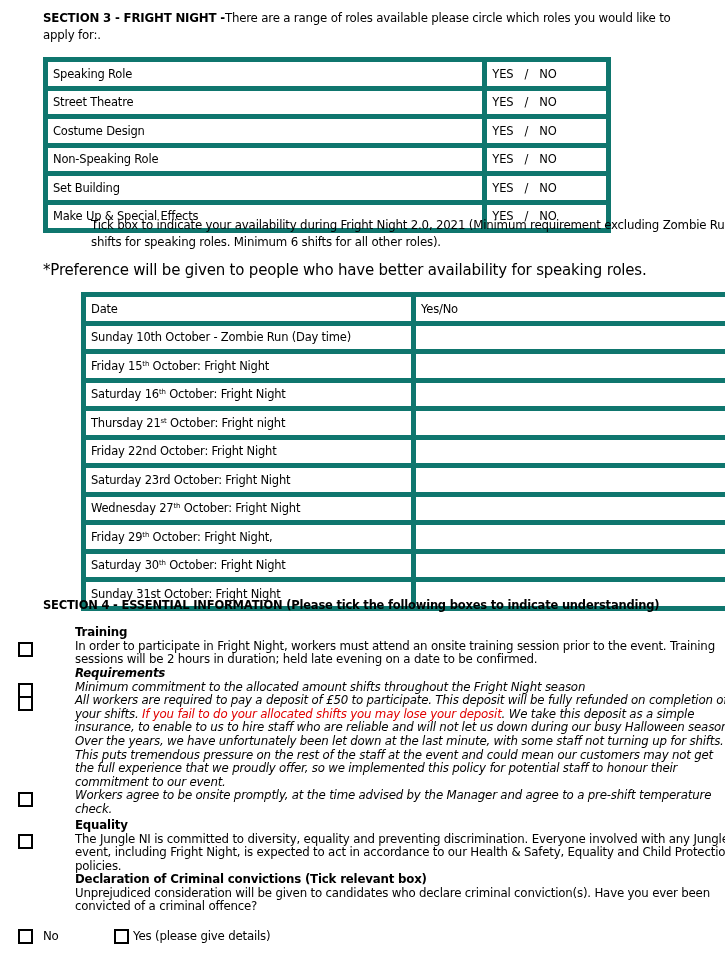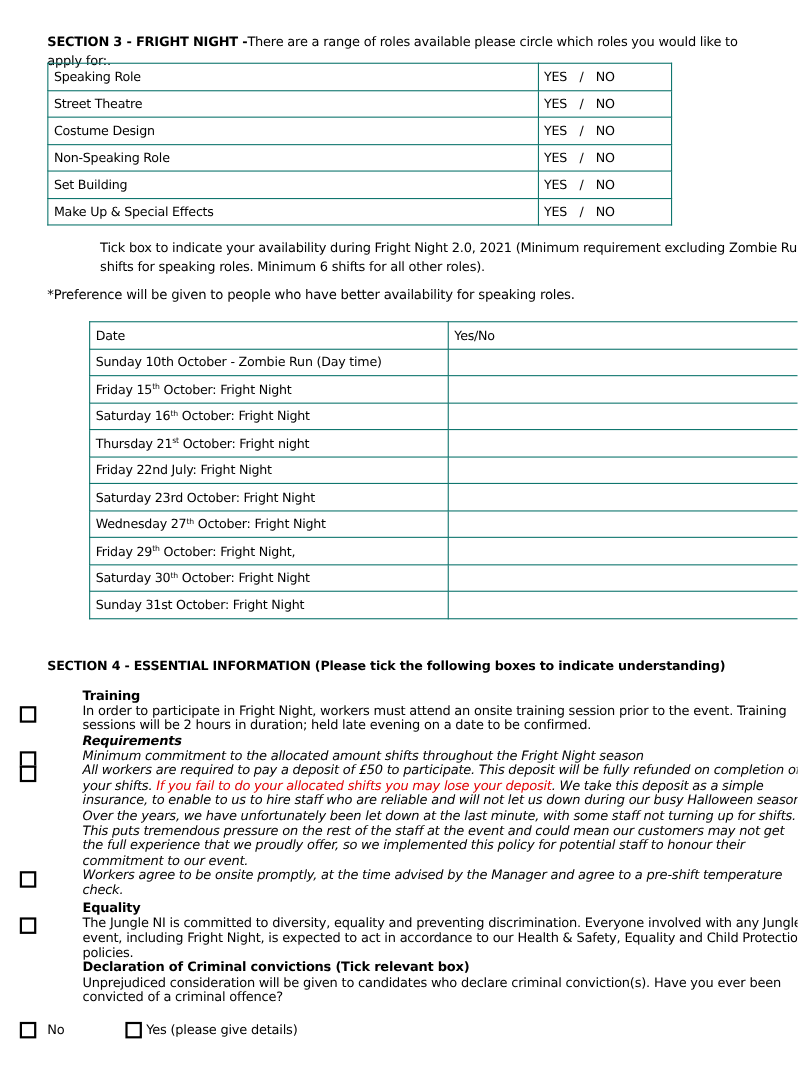--- a/index.html
+++ b/index.html
@@ -2,35 +2,35 @@
 <html><head>
   <meta charset="utf-8">
   <style>
     html, body { margin: 0; padding: 0; background: #ffffff; }
     body {
       width: 725px; height: 971px; position: relative; overflow: hidden;
       font-family: "DejaVu Sans", sans-serif; color: #000;
       font-size: 11.5px; letter-spacing: -0.2px;
     }
     .abs { position: absolute; }
-    .intro { left: 43px; top: 10px; width: 660px; line-height: 17px; font-size: 11.8px; margin-top: 20px; }
+    .intro { left: 43px; top: 10px; width: 660px; line-height: 17px; font-size: 11.8px; }
     .intro b { font-weight: bold; }
 
     table { border-collapse: collapse; position: absolute; }
     td {
-      border: 1px solid #0f766e; padding: 0 5px; height: 23.5px;
+      border: 5px solid #0f766e; padding: 0 5px; height: 23.5px;
       font-size: 11.5px; vertical-align: middle; white-space: nowrap;
     }
     .roles { left: 43px; top: 57px; width: 568px; }
     .roles td.label { width: 433px; }
     .roles td.yn { width: 110px; }
     .roles .yn span.sep { display: inline-block; width: 26px; text-align: center; }
 
     .tick { left: 43px; top: 217px; width: 660px; line-height: 17px; font-size: 11.8px; margin-left: 48px; }
-    .pref { left: 43px; top: 261px; width: 660px; font-size: 12px; }
+    .pref { left: 43px; top: 261px; width: 660px; font-size: 15px; }
 
     .dates { left: 43px; top: 292px; width: 653px; margin-left: 38px; }
     .dates td.d { width: 315px; }
     .dates td { height: 23.5px; }
     sup { font-size: 7px; vertical-align: 4px; line-height: 0; }
 
     .sec4 { left: 43px; top: 598px; font-weight: bold; font-size: 11.5px; }
 
     .item { position: absolute; left: 43px; width: 660px; line-height: 13.6px; font-size: 11.8px; margin-left: 32px; }
     .item .head { font-weight: bold; }
@@ -97,21 +97,21 @@
       </tr>
       <tr>
         <td class="d"><span>Saturday 16</span><sup>th</sup><span> October: Fright Night</span></td>
         <td></td>
       </tr>
       <tr>
         <td class="d"><span>Thursday 21</span><sup>st</sup><span> October: Fright night</span></td>
         <td></td>
       </tr>
       <tr>
-        <td class="d"><span>Friday 22nd July: Fright Night</span><sup></sup><span></span></td>
+        <td class="d"><span>Friday 22nd October: Fright Night</span><sup></sup><span></span></td>
         <td></td>
       </tr>
       <tr>
         <td class="d"><span>Saturday 23rd October: Fright Night</span><sup></sup><span></span></td>
         <td></td>
       </tr>
       <tr>
         <td class="d"><span>Wednesday 27</span><sup>th</sup><span> October: Fright Night</span></td>
         <td></td>
       </tr>

